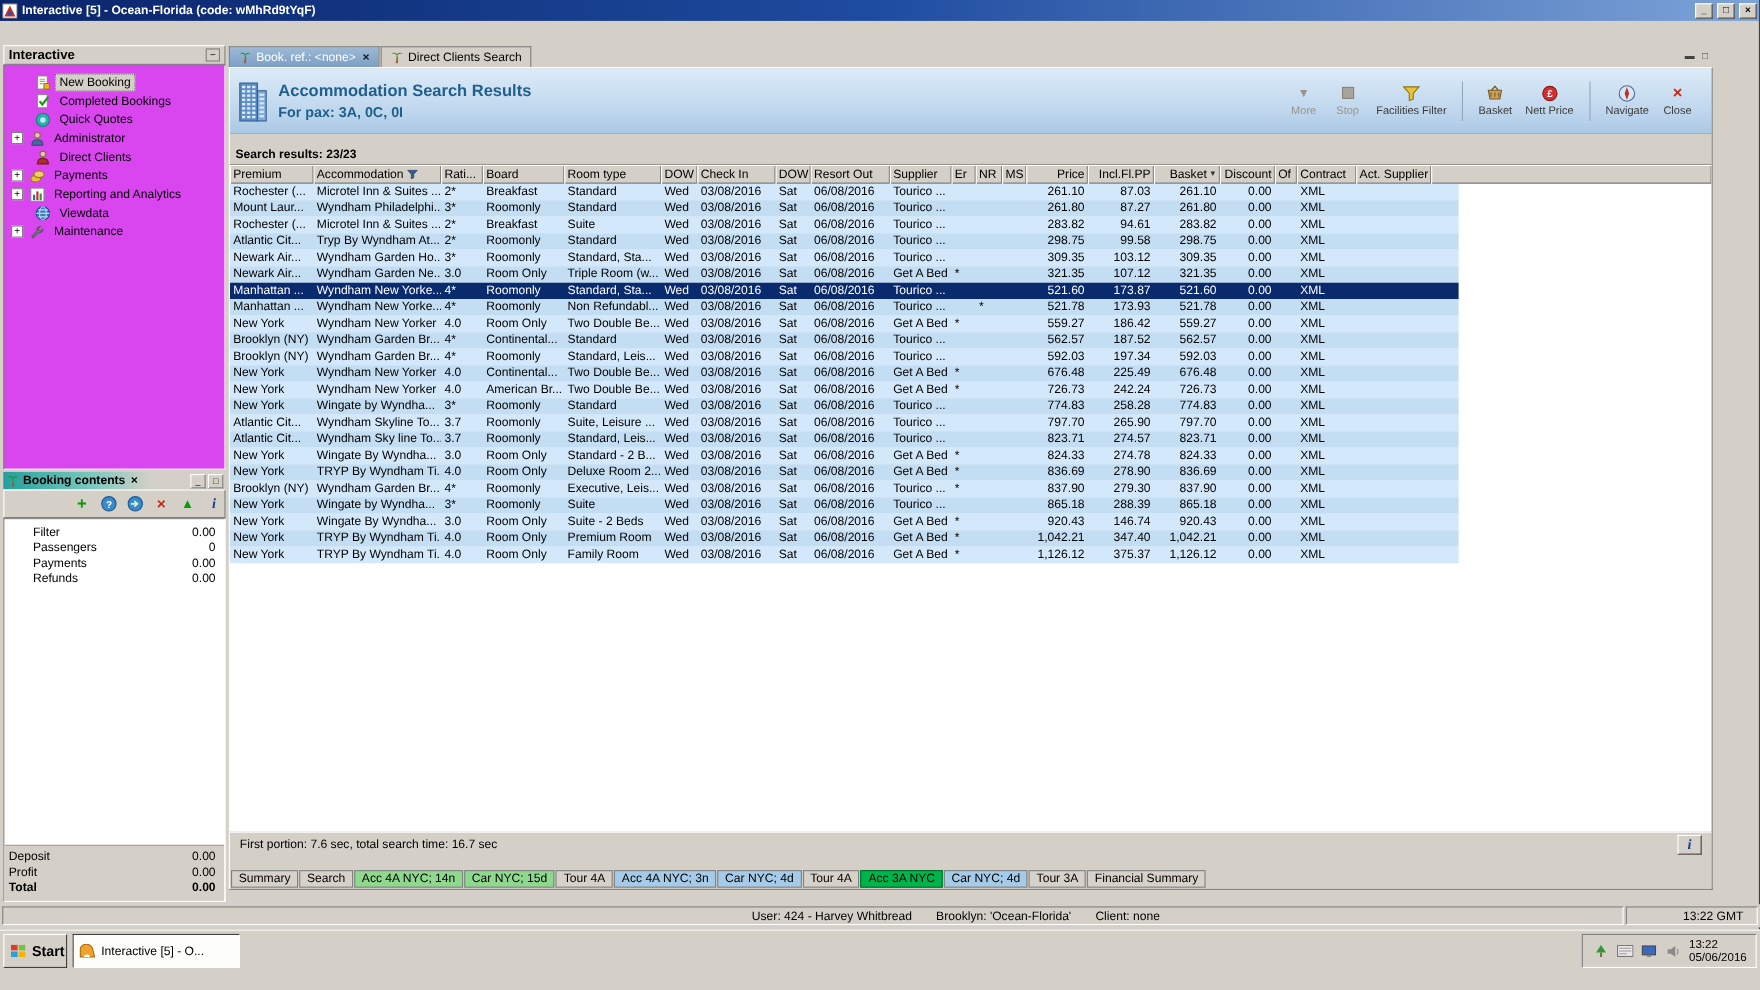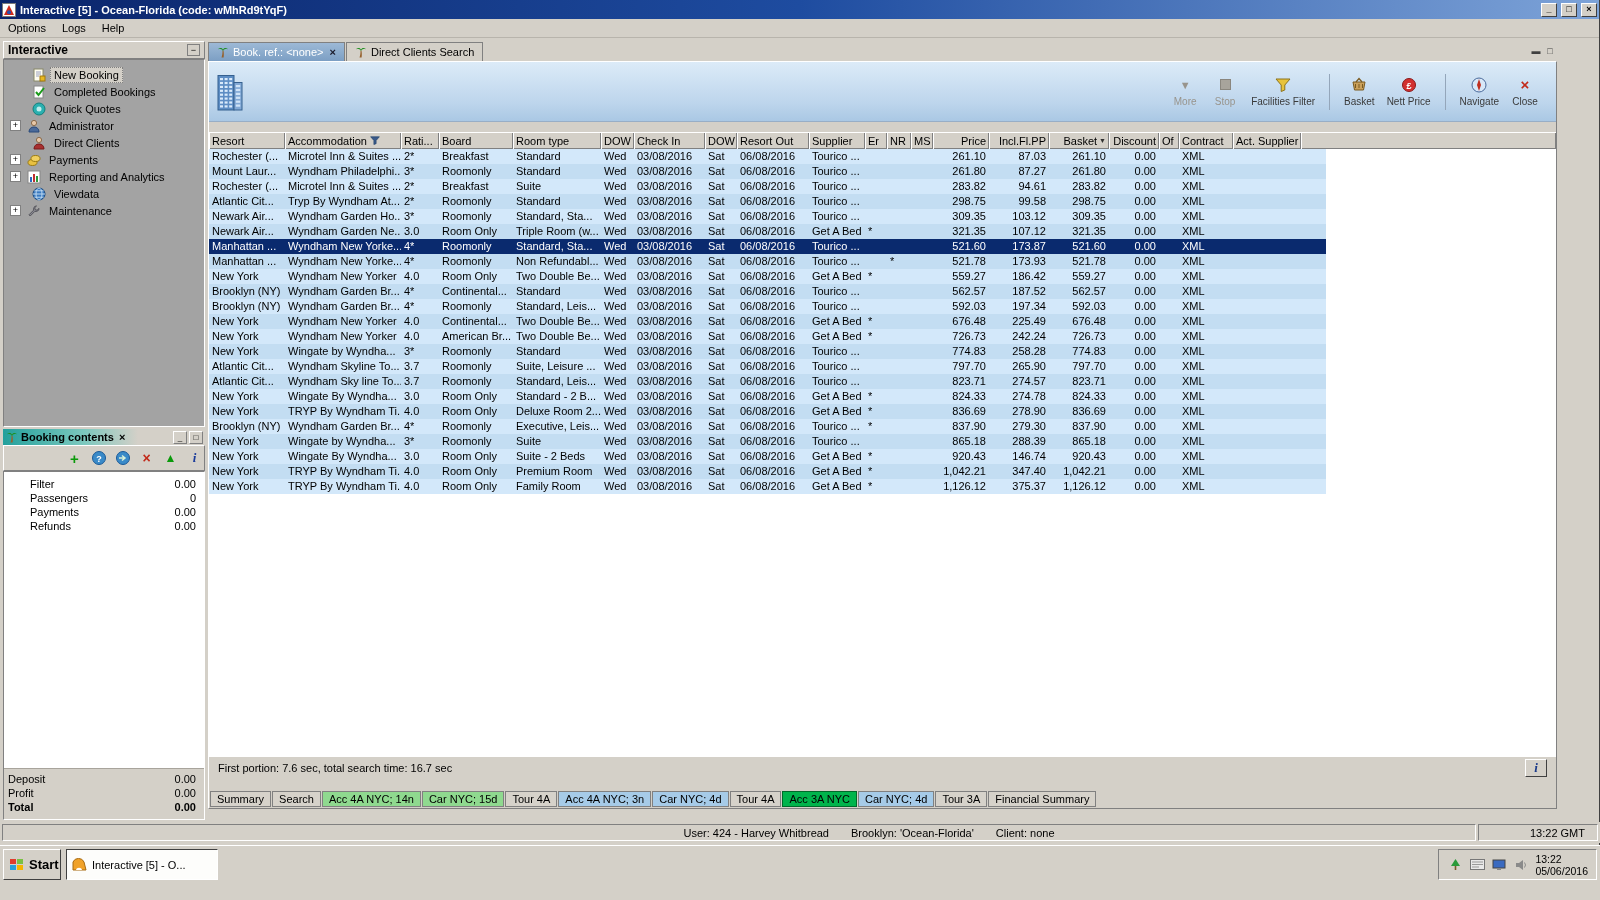--- a/index.html
+++ b/index.html
@@ -11,21 +11,21 @@
 
 .titlebar{height:19px;background:linear-gradient(90deg,#0a246a 0%,#1e4ca0 50%,#7da3d8 100%);display:flex;align-items:center;gap:4px;padding:0 2px;}
 .titlebar .title{flex:1;color:#fff;font-weight:bold;white-space:nowrap;overflow:hidden;}
 .win-btn{width:16px;height:14px;background:#d4d0c8;border:1px solid;border-color:#fff #404040 #404040 #fff;font-size:9px;line-height:11px;text-align:center;font-weight:bold;flex:0 0 auto;}
 .menubar{height:19px;display:flex;align-items:center;background:#d4d0c8;border-bottom:1px solid #b8b4ac;}
 .menu-item{padding:2px 8px;}
 
 #interactive-panel{position:absolute;left:3px;top:41px;width:202px;height:386px;display:flex;flex-direction:column;}
 .panel-header{height:18px;background:#d4d0c8;border:1px solid;border-color:#fff #808080 #808080 #fff;display:flex;align-items:center;padding:0 4px;font-weight:bold;font-size:12px;}
 .collapse-btn{margin-left:auto;width:13px;height:12px;border:1px solid #808080;background:#d4d0c8;font-size:9px;line-height:10px;text-align:center;font-weight:normal;}
-.tree{flex:1;background:#a3a3a3;border:1px solid;border-color:#808080 #fff #fff #808080;overflow:hidden;padding-top:6px;}
+.tree{flex:1;background:#d946ef;border:1px solid;border-color:#808080 #fff #fff #808080;overflow:hidden;padding-top:6px;}
 .tree-item{height:17px;display:flex;align-items:center;white-space:nowrap;}
 .expander{width:11px;height:11px;border:1px solid #808080;background:#fff;margin-left:6px;margin-right:5px;font-size:9px;line-height:9px;text-align:center;flex:0 0 auto;}
 .leaf-indent{width:27px;flex:0 0 auto;}
 .tree-icon{width:15px;height:15px;margin-right:4px;flex:0 0 auto;}
 .tree-label{padding:1px 3px;border:1px solid transparent;}
 .tree-label.selected{background:#d4d0c8;border:1px dotted #808080;}
 
 #booking-panel{position:absolute;left:3px;top:429px;width:202px;height:391px;display:flex;flex-direction:column;}
 .bc-titlebar{height:16px;display:flex;align-items:center;background:#d4d0c8;}
 .bc-grad{width:135px;height:16px;background:linear-gradient(90deg,#23a09c 0%,#7cc8be 60%,#d4d0c8 100%);display:flex;align-items:center;gap:3px;padding:0 3px;}
@@ -108,25 +108,20 @@
             <rect x="0.5" y="0.5" width="13" height="13" fill="#fff" stroke="#7a7a7a"></rect>
             <path d="M2 12 7 2l5 10Z" fill="#d02a1a"></path>
             <circle cx="7" cy="9.2" r="2" fill="#2a50b0"></circle>
           </svg>
         </span>
       <span class="title">Interactive [5] - Ocean-Florida (code: wMhRd9tYqF)</span>
       <span class="win-btn">_</span>
       <span class="win-btn">□</span>
       <span class="win-btn">×</span>
     </div>
-    <div class="menubar" id="menubar">
-        <span class="menu-item">Options</span>
-        <span class="menu-item">Logs</span>
-        <span class="menu-item">Help</span>
-      </div>
 
     <div id="interactive-panel">
       <div class="panel-header">
         <span>Interactive</span>
         <span class="collapse-btn">−</span>
       </div>
       <div class="tree" id="tree">
           <div class="tree-item">
             <span class="leaf-indent"></span>
             <span class="icon tree-icon">
@@ -371,20 +366,24 @@
               <rect x="7.6" y="32.3" width="3" height="2.2" fill="#d9eafb"></rect>
               <rect x="12.2" y="32.3" width="3" height="2.2" fill="#d9eafb"></rect>
               <rect x="18.8" y="12" width="4.4" height="2.2" fill="#cfe3f7"></rect>
               <rect x="18.8" y="15.9" width="4.4" height="2.2" fill="#cfe3f7"></rect>
               <rect x="18.8" y="19.8" width="4.4" height="2.2" fill="#cfe3f7"></rect>
               <rect x="18.8" y="23.7" width="4.4" height="2.2" fill="#cfe3f7"></rect>
               <rect x="18.8" y="27.6" width="4.4" height="2.2" fill="#cfe3f7"></rect>
               <rect x="18.8" y="31.5" width="4.4" height="2.2" fill="#cfe3f7"></rect>
             </svg>
           </span>
+        <div class="rs-titles">
+          <div class="rs-title">Accommodation Search Results</div>
+          <div class="rs-subtitle">For pax: 3A, 0C, 0I</div>
+        </div>
         <div class="rs-toolbar" id="rs-toolbar">
             <div class="rs-btn disabled">
               <span class="rs-ic">
                 <span class="icon">
                   <span style="color:#98948c;font-size:11px;">▼</span>
                 </span>
               </span>
               <span class="rs-btn-label">More</span>
             </div>
             <div class="rs-btn disabled">
@@ -445,24 +444,27 @@
               <span class="rs-ic">
                 <span class="icon">
                   <span style="color:#c22a1a;font-weight:bold;font-size:15px;line-height:14px;">×</span>
                 </span>
               </span>
               <span class="rs-btn-label">Close</span>
             </div>
           </div>
       </div>
       <div class="hdr-gap"></div>
+      <div class="results-bar">
+        <span>Search results: 23/23</span>
+      </div>
       <div class="table-area">
         <div class="thead" id="thead">
             <div class="th" style="width: 76px;">
-              <span>Resort</span>
+              <span>Premium</span>
             </div>
             <div class="th" style="width: 116px;">
               <span>Accommodation</span>
               <span class="icon th-filter">
                 <svg width="10" height="9" viewBox="0 0 16 14">
                   <path d="M1 1h14l-5.2 6v5l-3.6 1.5V7Z" fill="#3a5a8a" stroke="#20406a"></path>
                 </svg>
               </span>
             </div>
             <div class="th" style="width: 38px; text-align: center;">

